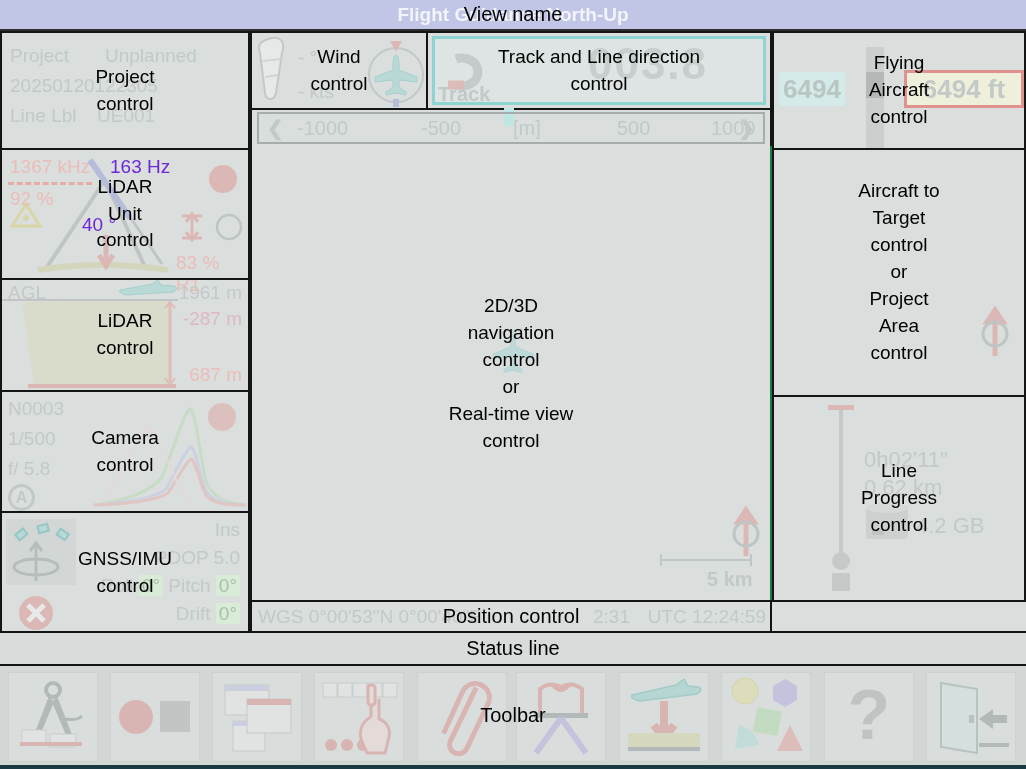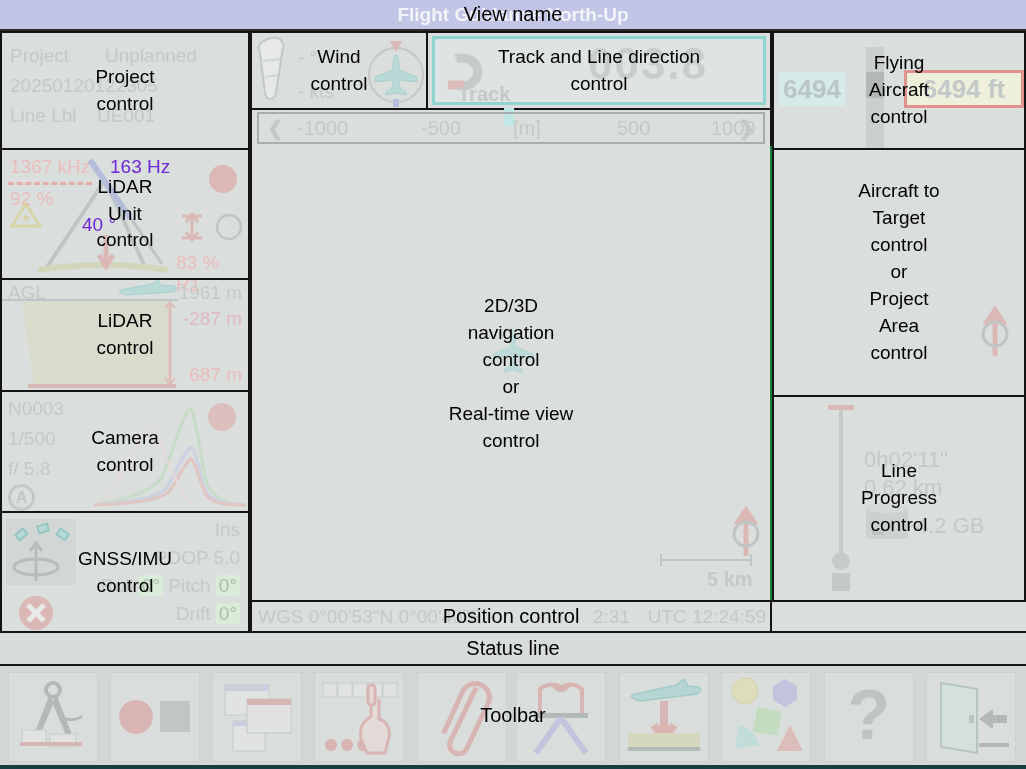--- a/index.html
+++ b/index.html
@@ -162,21 +162,21 @@
       </div>
   </div>
 
   <div class="r bx" style="left:426px;top:31px;width:346px;height:79px;">
     <div class="r" style="left:4px;top:3px;right:4px;bottom:3px;border:3px solid #8ed4d0;background:#dde4e3;"></div>
     <svg class="r fade" style="left:20px;top:16px;" width="50" height="50" viewBox="0 0 50 50">
       <path d="M8,10 A16,14 0 1 1 8,36" stroke="#b0b7b6" stroke-width="9" fill="none"></path>
       <path d="M0,36 L16,36" stroke="#dd9a96" stroke-width="9"></path>
     </svg>
     <div class="r f b" style="left:90px;top:6px;width:260px;text-align:center;font-size:44px;letter-spacing:2px;color:#c8cecd;">003.8</div>
-    <div class="r f b" style="left:10px;top:50px;font-size:20px;margin-left:20px;">Track</div>
+    <div class="r f b" style="left:10px;top:50px;font-size:20px;">Track</div>
     <div class="r cent" style="inset:0;">
         <div class="lbl">Track and Line direction
 control</div>
       </div>
   </div>
 
   <div class="r" style="left:250px;top:108px;width:522px;height:40px;border-left:2px solid #141414;border-right:2px solid #141414;">
     <div class="r" style="left:252px;top:0;width:10px;height:18px;background:#bfe7e4;"></div>
     <div class="r" style="left:5px;top:4px;right:5px;bottom:4px;border:2px solid #a6adac;display:flex;align-items:center;font-size:20px;">
       <span class="f b" style="margin-left:8px;">❮</span>

